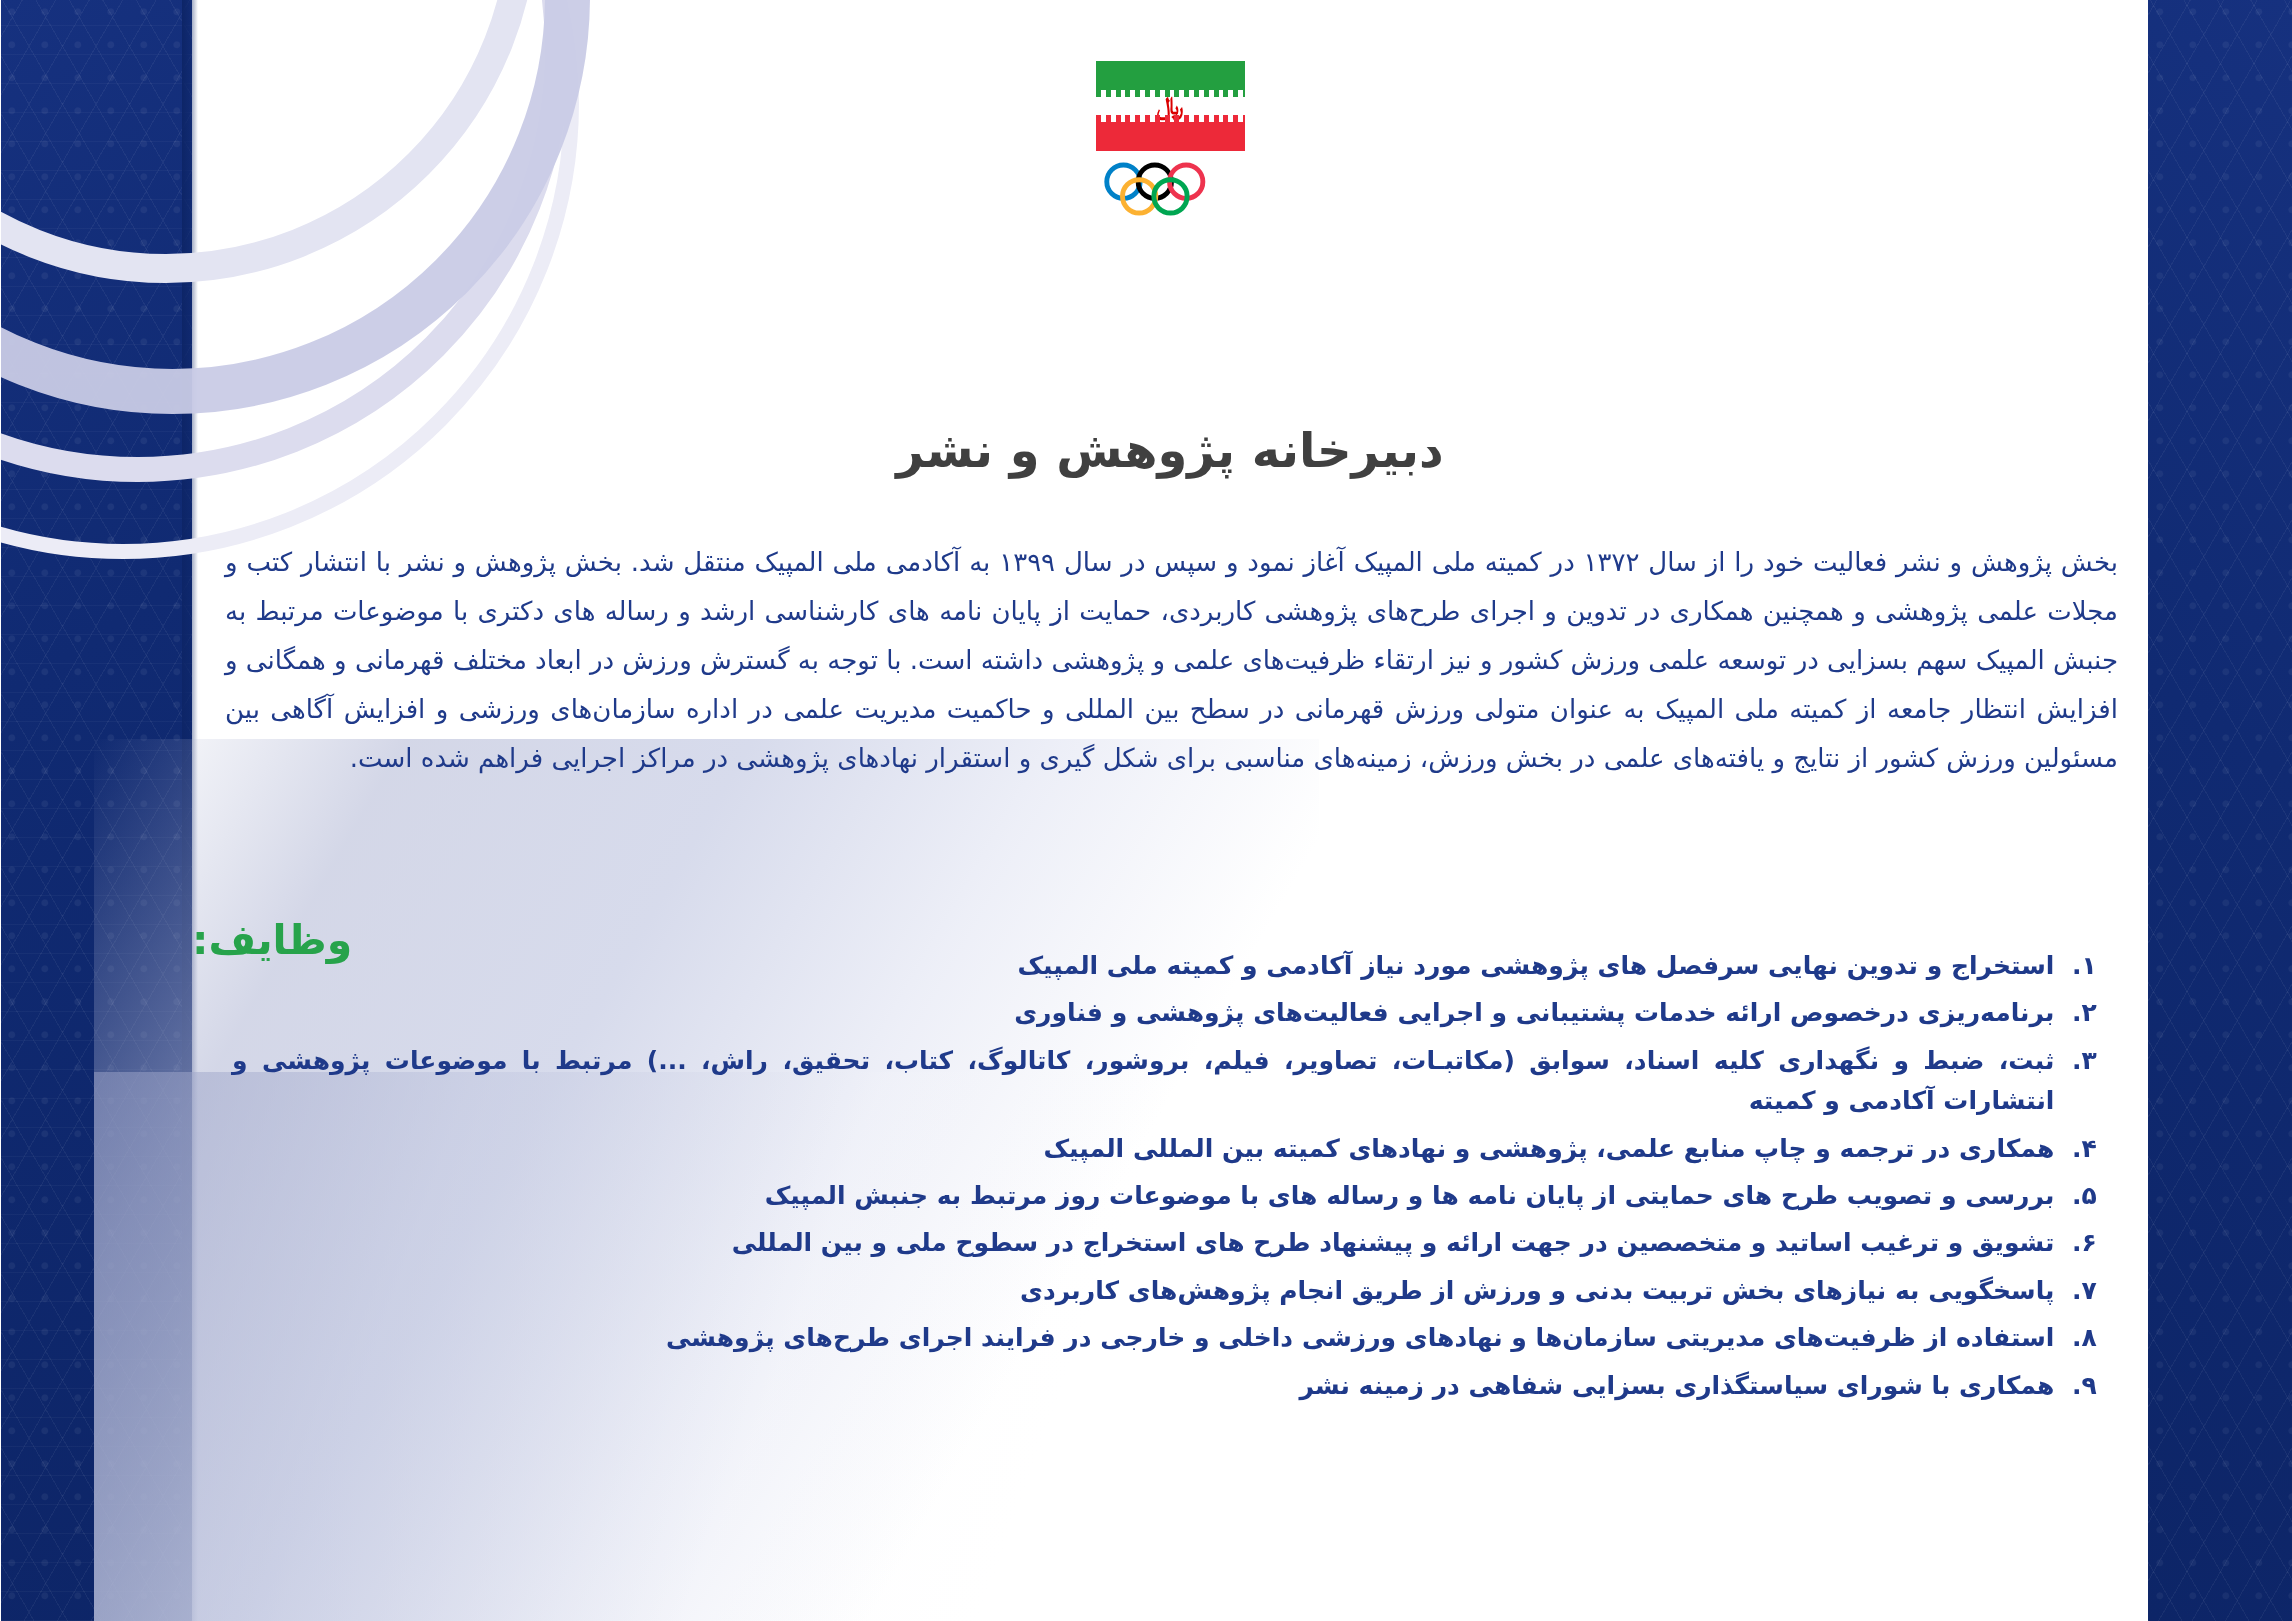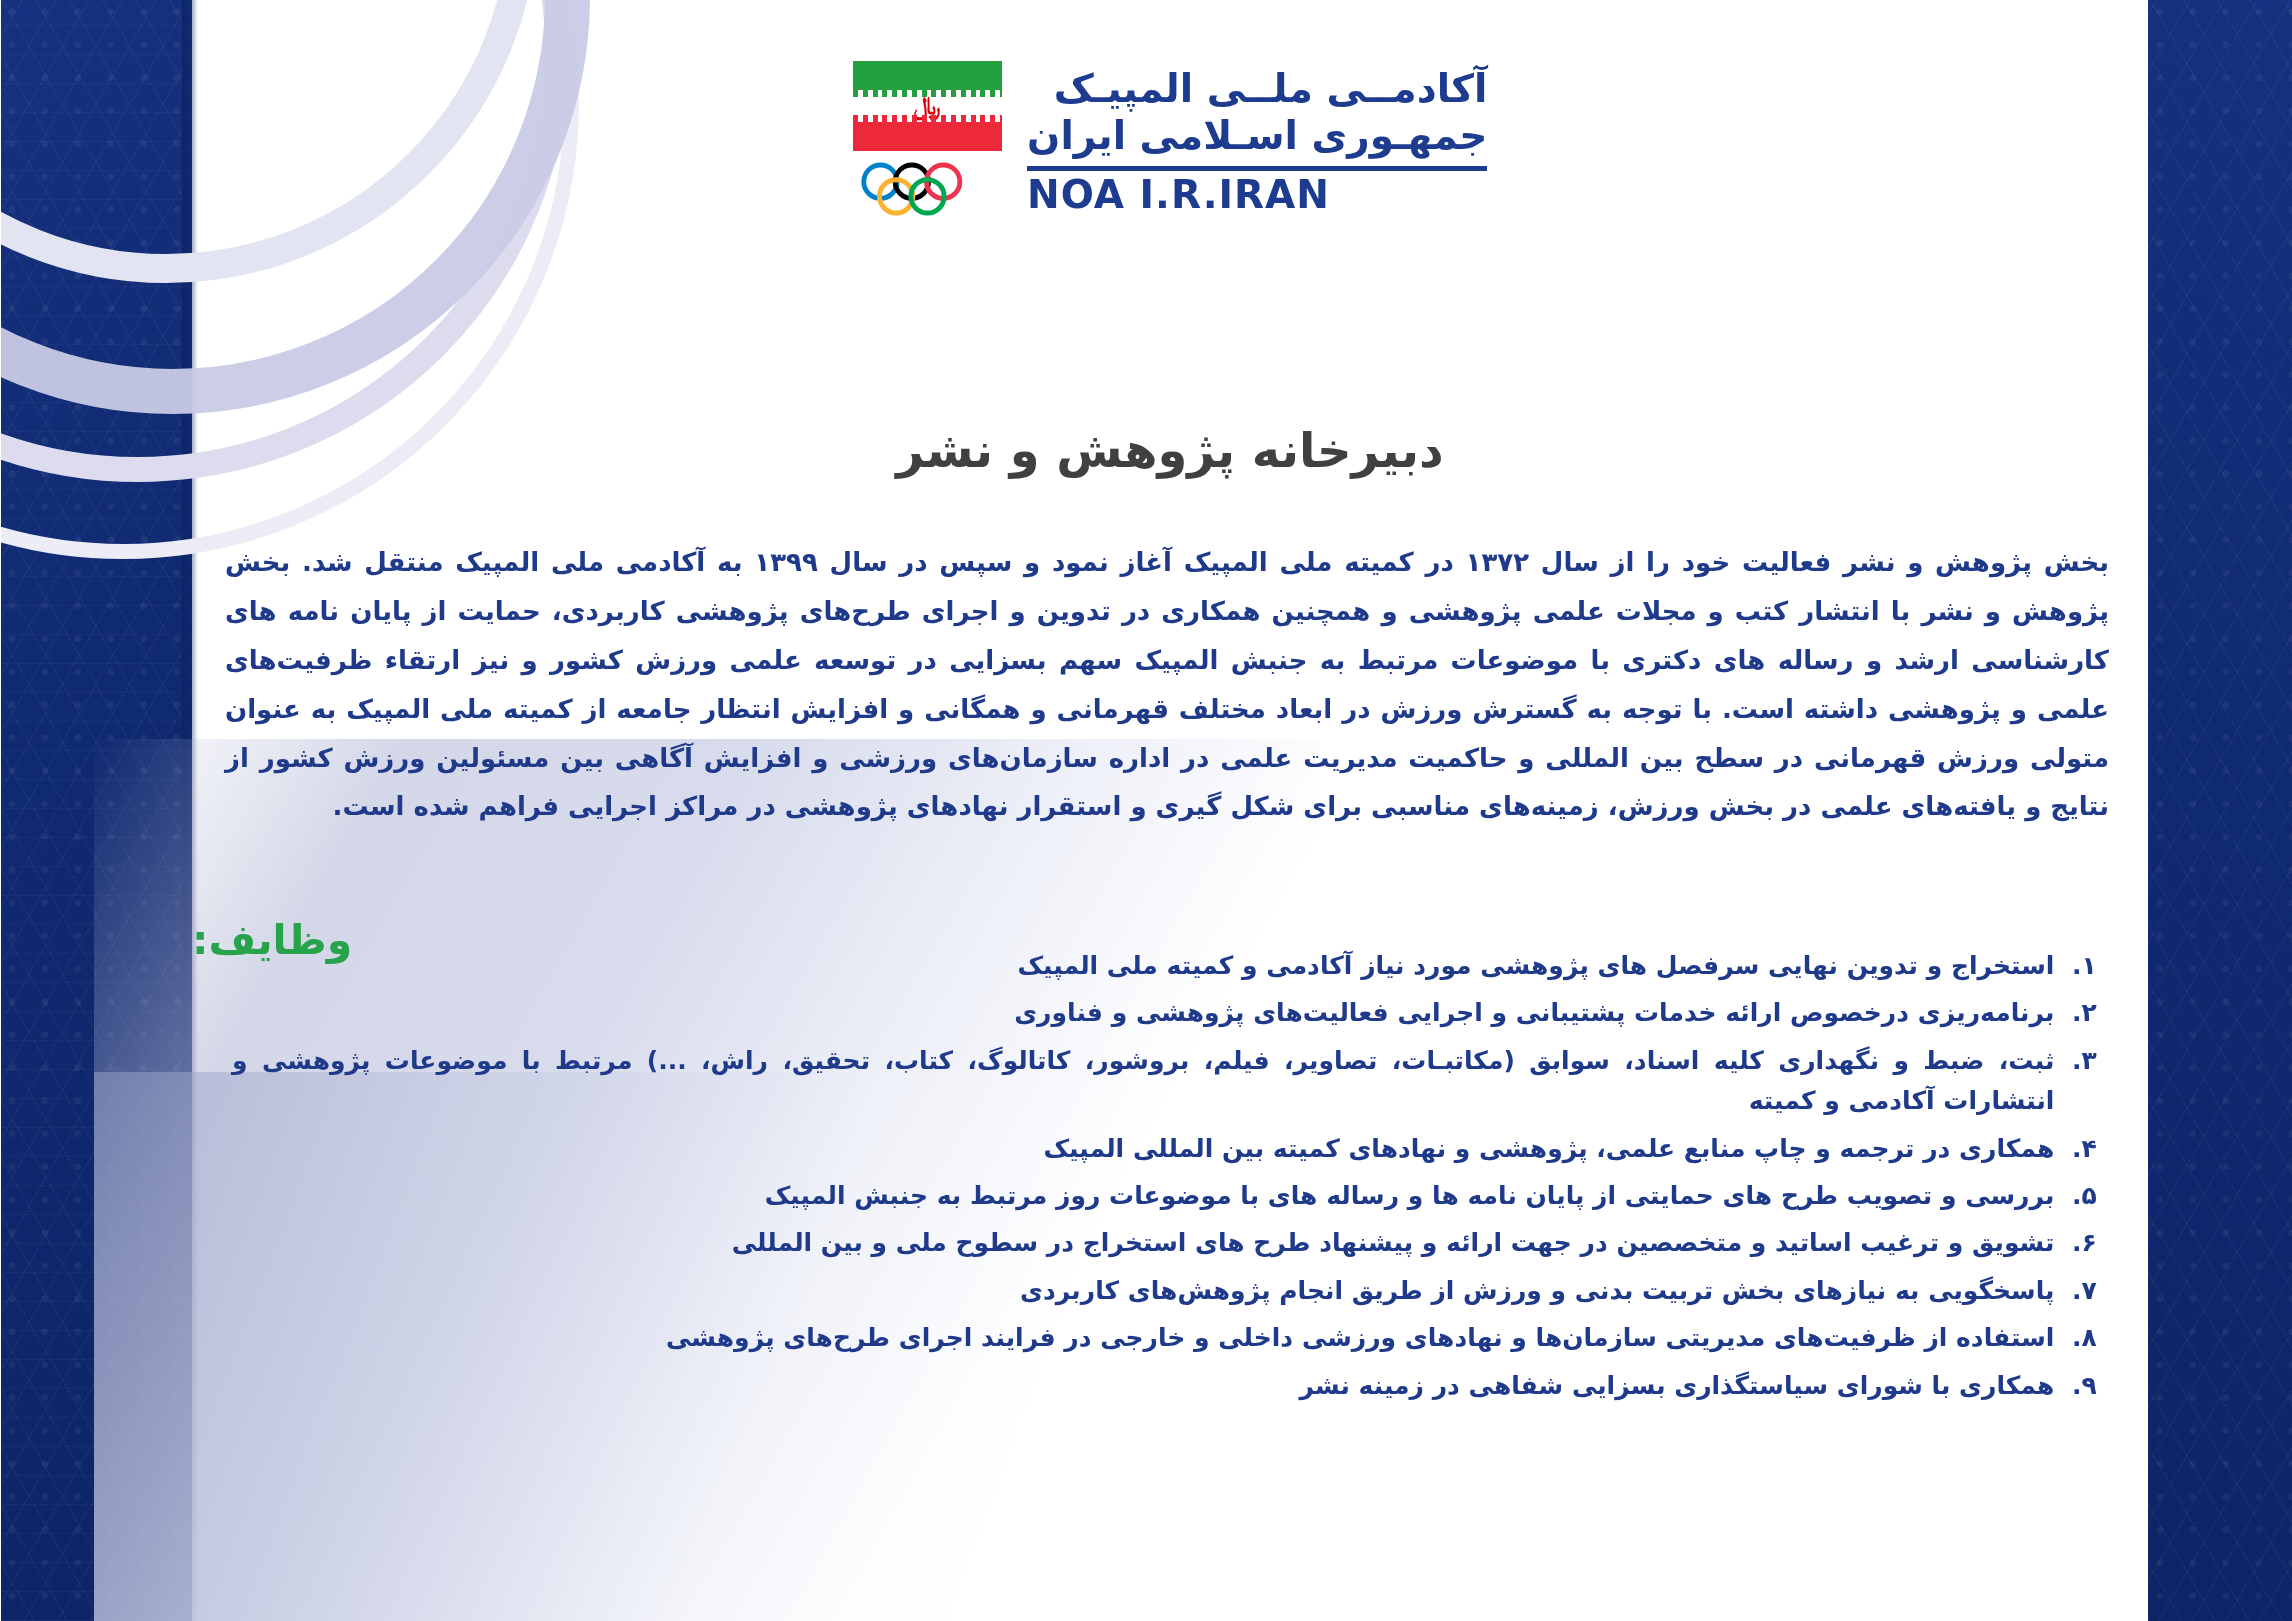--- a/index.html
+++ b/index.html
@@ -149,22 +149,22 @@
 
   
   .title{
     position:absolute;top:390px;left:0;right:0;
     text-align:center;
     color:#404040;font-weight:700;font-size:48px;letter-spacing:0.5px;
   }
 
   
   .intro{
-    position:absolute;top:512px;left:33px;right:39px;
-    color:#1f3a8a;font-weight:700;font-size:26px;line-height:1.88;
+    position:absolute;top:512px;left:33px;right:30px;
+    color:#1f3a8a;font-weight:400;font-size:26px;line-height:1.88;
     text-align:justify;text-align-last:right;
     direction:rtl;
   }
 
   
   .duties-heading{
     position:absolute;top:882px;left:0;right:43px;
     text-align:left;
     color:#27a34b;font-weight:700;font-size:41px;
   }
@@ -225,26 +225,20 @@
             <g fill="none" stroke-width="5">
               <circle cx="28" cy="21" r="17" stroke="#0081c8"></circle>
               <circle cx="60" cy="21" r="17" stroke="#000000"></circle>
               <circle cx="92" cy="21" r="17" stroke="#ee334e"></circle>
               <circle cx="44" cy="36" r="17" stroke="#fcb131"></circle>
               <circle cx="76" cy="36" r="17" stroke="#00a651"></circle>
             </g>
           </svg>
         </div>
 
-        <div class="logo-text">
-          <div class="logo-line1">آکادمــی ملــی المپیـک</div>
-          <div class="logo-line2">جمهـوری اسـلامی ایران</div>
-          <div class="logo-rule"></div>
-          <div class="logo-en">NOA I.R.IRAN</div>
-        </div>
 
       </div>
     </div>
 
     <h1 class="title">دبیرخانه پژوهش و نشر</h1>
 
     <p class="intro">بخش پژوهش و نشر فعالیت خود را از سال ۱۳۷۲ در کمیته ملی المپیک آغاز نمود و سپس در سال ۱۳۹۹ به آکادمی ملی المپیک منتقل شد. بخش پژوهش و نشر با انتشار کتب و مجلات علمی پژوهشی و همچنین همکاری در تدوین و اجرای طرح‌های پژوهشی کاربردی، حمایت از پایان نامه های کارشناسی ارشد و رساله های دکتری با موضوعات مرتبط به جنبش المپیک سهم بسزایی در توسعه علمی ورزش کشور و نیز ارتقاء ظرفیت‌های علمی و پژوهشی داشته است. با توجه به گسترش ورزش در ابعاد مختلف قهرمانی و همگانی و افزایش انتظار جامعه از کمیته ملی المپیک به عنوان متولی ورزش قهرمانی در سطح بین المللی و حاکمیت مدیریت علمی در اداره سازمان‌های ورزشی و افزایش آگاهی بین مسئولین ورزش کشور از نتایج و یافته‌های علمی در بخش ورزش، زمینه‌های مناسبی برای شکل گیری و استقرار نهادهای پژوهشی در مراکز اجرایی فراهم شده است.</p>
 
     <h2 class="duties-heading">وظایف:</h2>
 

